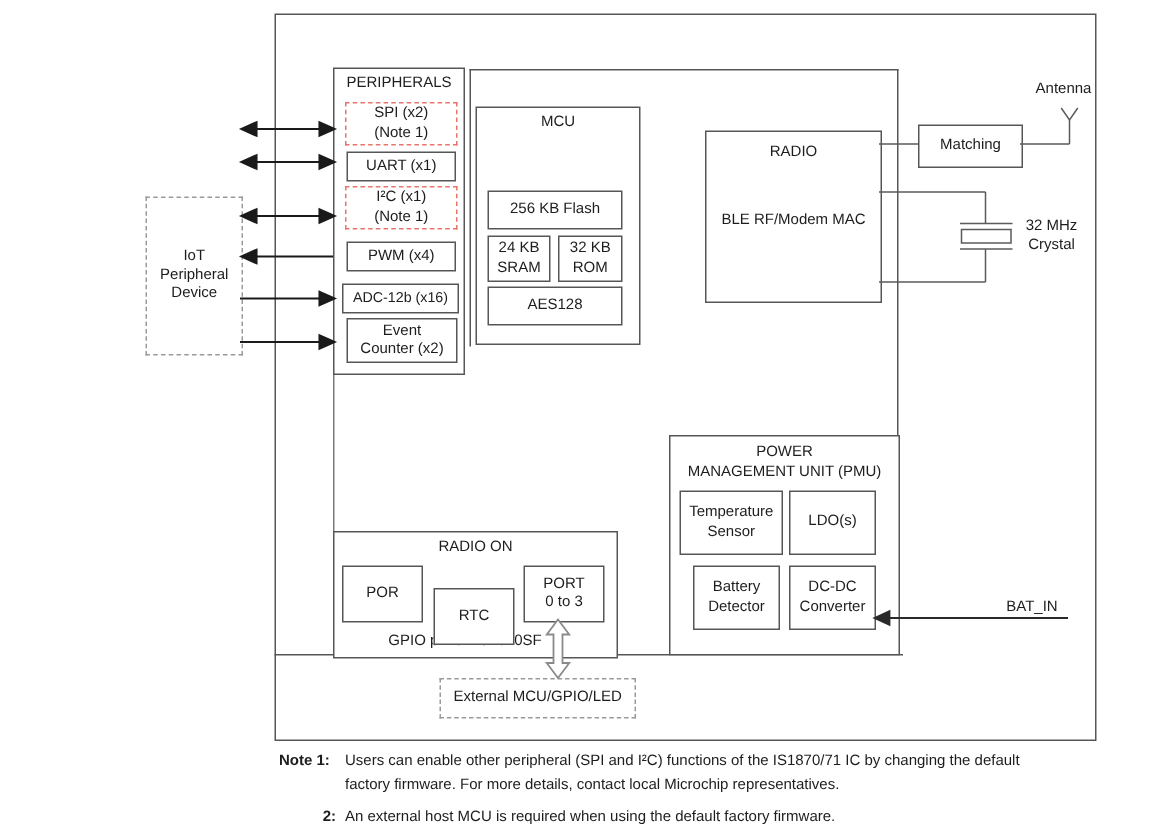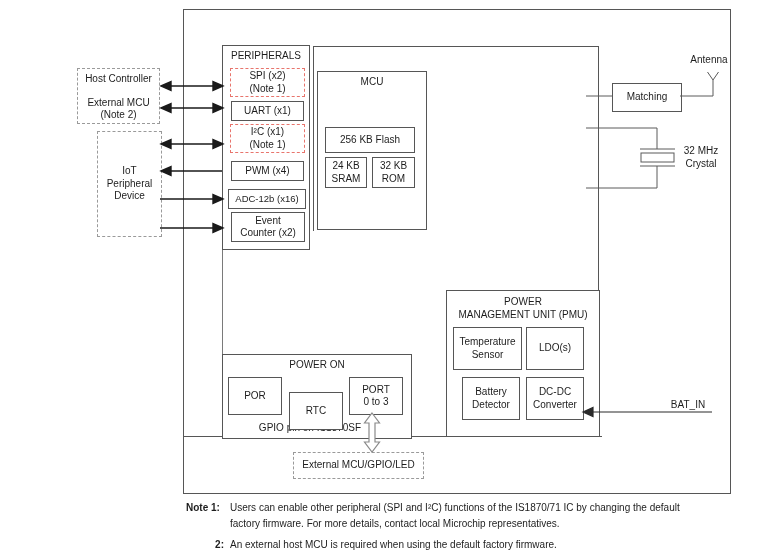--- a/index.html
+++ b/index.html
@@ -22,25 +22,20 @@
 
 <div class="stage">
 
   <div class="box" style="left:183px;top:9px;width:546px;height:483px;"></div>
 
   <div style="position:absolute;left:313px;top:46px;width:285px;height:184px;border-top:1px solid #565656;border-left:1px solid #565656;"></div>
   <div class="vline" style="left:598px;top:46px;height:245px;"></div>
   <div class="hline" style="left:183px;top:436px;width:419px;"></div>
   <div class="vline" style="left:222px;top:248px;height:106px;border-color:#7a7a7a;"></div>
 
-  <div class="box dashgray" style="left:77px;top:68px;width:83px;height:56px;justify-content:flex-start;padding-top:4px;box-sizing:border-box;">
-    <span>Host Controller</span>
-    <span style="margin-top:11px;">External MCU</span>
-    <span>(Note 2)</span>
-  </div>
   <div class="box dashgray" style="left:97px;top:131px;width:63px;height:104px;">
     <span>IoT</span>
     <span>Peripheral</span>
     <span>Device</span>
   </div>
 
   <div class="box" style="left:222px;top:45px;width:86px;height:203px;justify-content:flex-start;">
     <span class="titleTop">PERIPHERALS</span>
   </div>
   <div class="box dashred" style="left:230px;top:68px;width:73px;height:27px;">
@@ -72,21 +67,28 @@
     <span>256 KB Flash</span>
   </div>
   <div class="box" style="left:325px;top:157px;width:40px;height:29px;">
     <span>24 KB</span>
     <span>SRAM</span>
   </div>
   <div class="box" style="left:372px;top:157px;width:41px;height:29px;">
     <span>32 KB</span>
     <span>ROM</span>
   </div>
-
+  <div class="box" style="left:325px;top:191px;width:88px;height:24px;">
+    <span>AES128</span>
+  </div>
+
+  <div class="box" style="left:470px;top:87px;width:116px;height:113px;justify-content:flex-start;">
+    <span style="margin-top:8px;">RADIO</span>
+    <span style="margin-top:32px;">BLE RF/Modem MAC</span>
+  </div>
 
   <div class="box" style="left:612px;top:83px;width:68px;height:27px;">
     <span>Matching</span>
   </div>
   <div class="lbl" style="left:683px;top:54px;width:52px;">Antenna</div>
   <div class="lbl" style="left:678px;top:145px;width:46px;">
     <div>32 MHz</div>
     <div>Crystal</div>
   </div>
 
@@ -105,21 +107,21 @@
   <div class="box" style="left:526px;top:327px;width:56px;height:41px;">
     <span>LDO(s)</span>
   </div>
   <div class="box" style="left:526px;top:377px;width:56px;height:41px;">
     <span>DC-DC</span>
     <span>Converter</span>
   </div>
   <div class="lbl" style="left:664px;top:399px;width:48px;">BAT_IN</div>
 
   <div class="box" style="left:222px;top:354px;width:188px;height:83px;justify-content:flex-start;">
-    <span class="titleTop">POWER ON</span>
+    <span class="titleTop">RADIO ON</span>
     <span style="position:absolute;bottom:4px;left:0;right:14px;">GPIO pin on IS1870SF</span>
   </div>
   <div class="box" style="left:228px;top:377px;width:52px;height:36px;text-align:center;">
     <span>POR</span>
   </div>
   <div class="box" style="left:289px;top:392px;width:52px;height:36px;">
     <span>RTC</span>
   </div>
   <div class="box" style="left:349px;top:377px;width:52px;height:36px;">
     <span>PORT</span>

